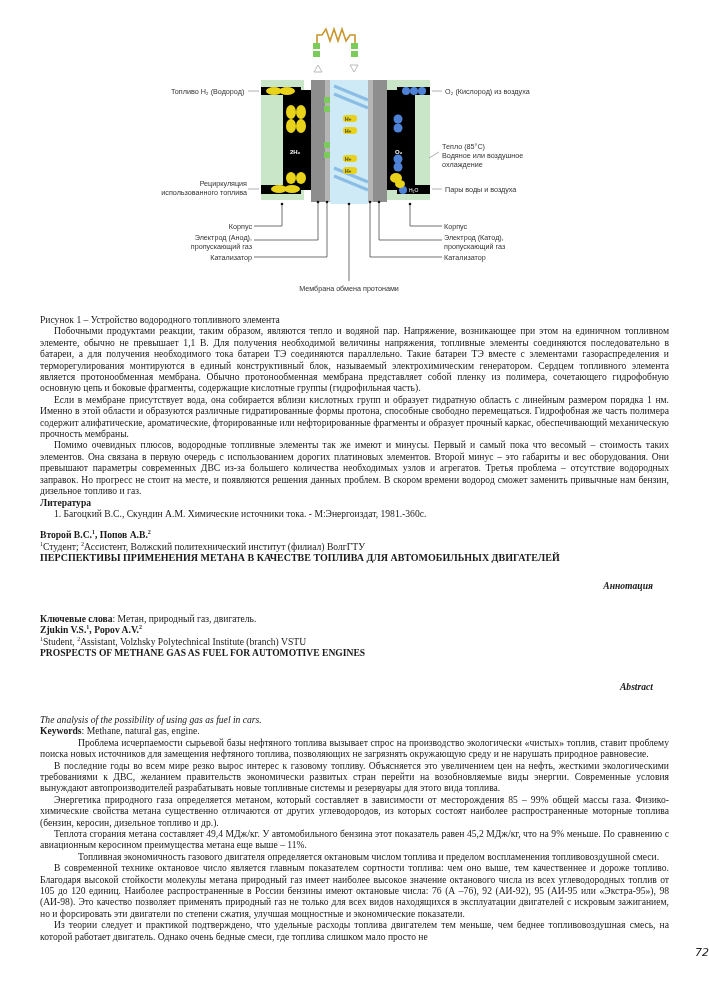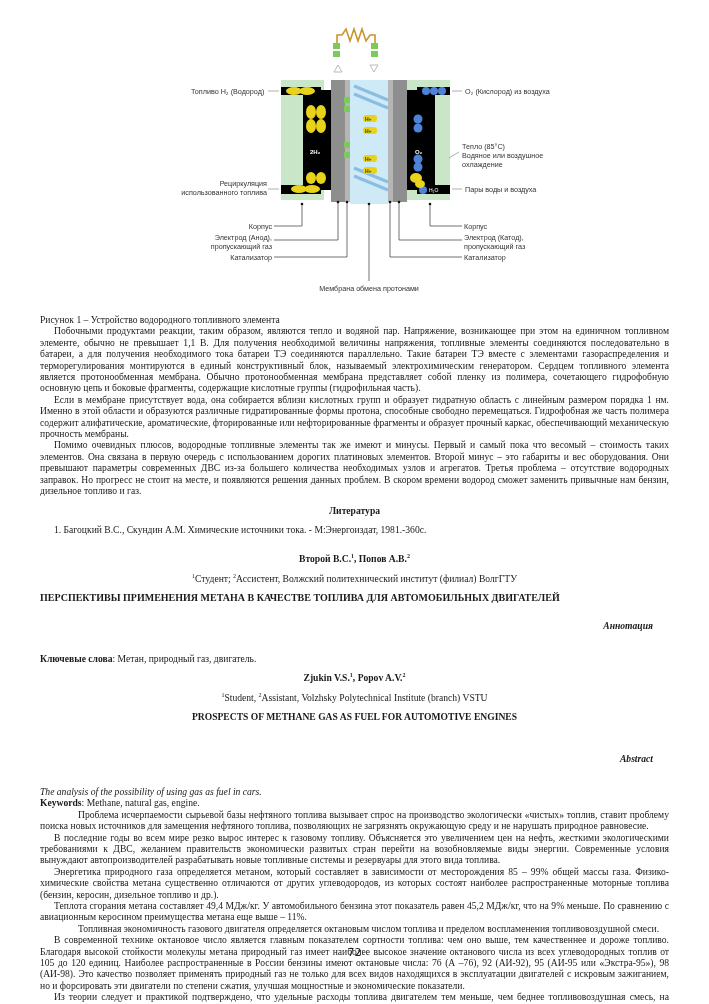--- a/index.html
+++ b/index.html
@@ -1,34 +1,34 @@
 <!DOCTYPE html>
 <html><head>
 <meta charset="utf-8">
 <style>
   html, body { margin: 0; padding: 0; background: #ffffff; }
   body { width: 709px; height: 1004px; position: relative; overflow: hidden;
          font-family: "Liberation Serif", "DejaVu Serif", serif; color: #1a1a1a; }
-  .figure { position: absolute; left: 164px; top: 18px; width: 400px; height: 290px; }
+  .figure { position: absolute; left: 144px; top: 18px; width: 400px; height: 290px; }
   .figure svg { width: 400px; height: 290px; display: block; }
   .dlabel { font-family: "Liberation Sans", "DejaVu Sans", sans-serif; font-size: 7.2px; fill: #333; }
   .text { position: absolute; left: 40px; width: 629px; font-size: 9.6px; line-height: 11.4px; }
   .p { text-align: justify; margin: 0; text-indent: 14px; }
   .p.big-indent { text-indent: 38px; }
   .caption { margin: 0; text-indent: 0; }
-  .center { text-align: center; margin: 8px; }
+  .center { margin: 0; }
   .right { text-align: right; margin: 16px; }
   .bold { font-weight: bold; }
   .ital { font-style: italic; }
   .left { margin: 0; }
   .gap6 { height: 6px; }
   .gap10 { height: 10px; }
   sup { font-size: 6px; vertical-align: super; line-height: 0; }
-  .pagenum { position: absolute; left: 0; width: 709px; top: 946px; text-align: center;
-             font-family: "DejaVu Sans", sans-serif; font-size: 11px; color: #222; }
+  .pagenum { position: absolute; left: 0; width: 709px; top: 946px; text-align: right;
+             font-family: "DejaVu Sans", sans-serif; font-size: 11px; color: #222; font-style: italic; }
   .title-ru { font-size: 10px; }
 </style>
 </head>
 <body>
 
 <div class="figure">
   <svg viewBox="0 0 400 290">
 
     <g>
       <polyline points="173,25 173,17 178,17 182,11 186,23 190,11 194,23 198,11 202,23 206,17 211,17 211,25" fill="none" stroke="#c8962e" stroke-width="1.6"></polyline>

